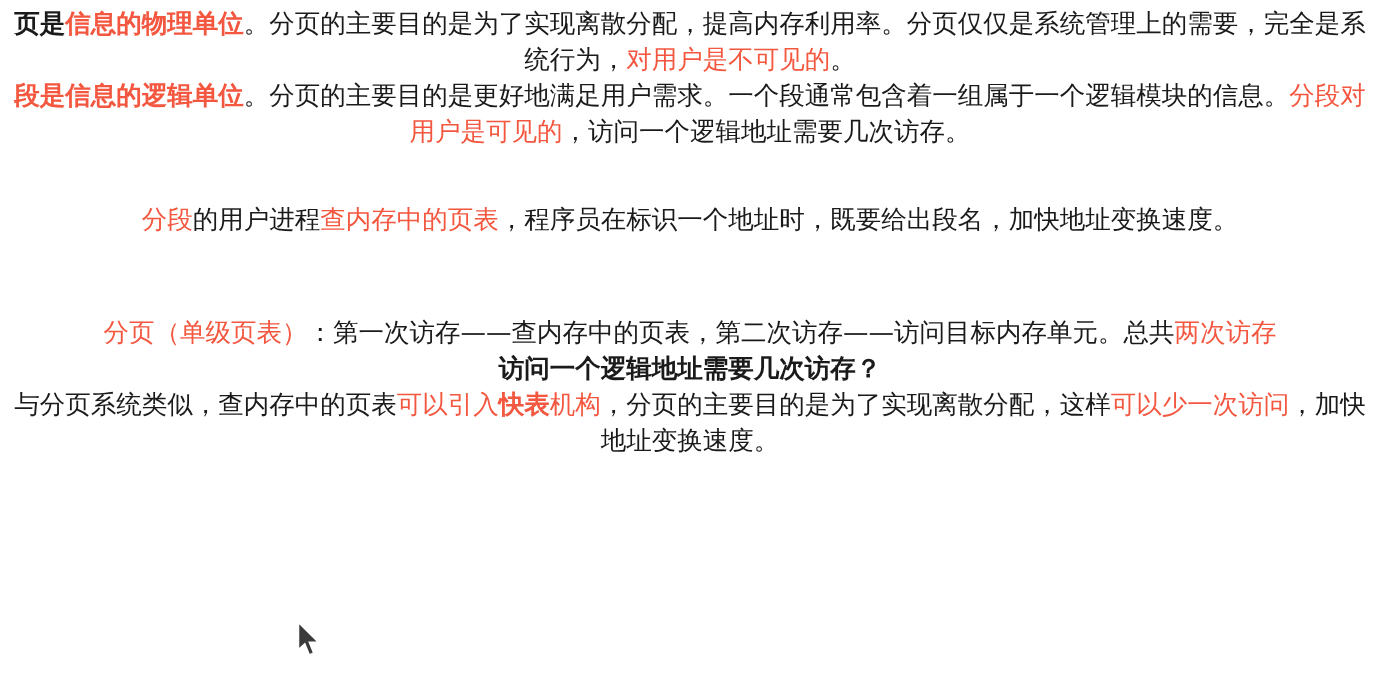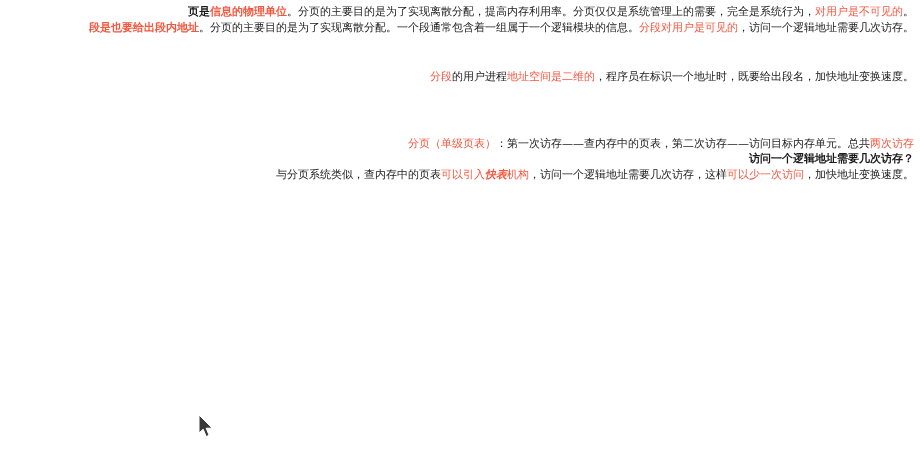--- a/index.html
+++ b/index.html
@@ -14,72 +14,71 @@
     font-family: "DejaVu Sans", "Liberation Sans", sans-serif;
   }
   .page {
     position: relative;
     width: 920px;
     height: 449px;
     padding: 4px 6px 0 6px;
     box-sizing: border-box;
   }
   .para {
-    font-size: 11px;
+    font-size: 17px;
     line-height: 1.42;
     color: #1a1a1a;
     margin: 0 0 0 0;
     letter-spacing: 0px;
-    text-align: right;
+    text-align: center;
   }
   .blank {
     height: 17px;
   }
   .red {
     color: #f4573f;
   }
   .redb {
     color: #f4573f;
     font-weight: bold;
   }
   .bold {
     font-weight: bold;
   }
   .redi {
     color: #f4573f;
     font-weight: bold;
-    font-style: italic;
   }
   .cursor {
     position: absolute;
     left: 198px;
     top: 414px;
     width: 0;
     height: 0;
     pointer-events: none;
   }
   .cursor svg {
     display: block;
   }
 </style>
 </head>
 <body>
 
 <div class="page">
   <div id="doc-body">
       <div class="para"><span class="bold">页是</span><span class="redb">信息的物理单位</span><span>。分页的主要目的是为了实现离散分配，提高内存利用率。分页仅仅是系统管理上的需要，完全是系统行为，</span><span class="red">对用户是不可见的</span><span>。</span></div>
-      <div class="para"><span class="redb">段是</span><span class="redb">也要给出段内地址</span><span>。分页的主要目的是为了实现离散分配。一个段通常包含着一组属于一个逻辑模块的信息。</span><span class="red">分段对用户是</span><span class="red">可见的</span><span>，访问一个逻辑地址需要几次访存。</span></div>
+      <div class="para"><span class="redb">段是</span><span class="redb">信息的逻辑单位</span><span>。分页的主要目的是更好地满足用户需求。一个段通常包含着一组属于一个逻辑模块的信息。</span><span class="red">分段对用户是</span><span class="red">可见的</span><span>，访问一个逻辑地址需要几次访存。</span></div>
       <div class="para blank">&nbsp;</div>
       <div class="para blank">&nbsp;</div>
-      <div class="para"><span class="red">分段</span><span>的用户进程</span><span class="red">地址空间是二维的</span><span>，程序员在标识一个地址时，既要给出段名，加快地址变换速度。</span></div>
+      <div class="para"><span class="red">分段</span><span>的用户进程</span><span class="red">查内存中的页表</span><span>，程序员在标识一个地址时，既要给出段名，加快地址变换速度。</span></div>
       <div class="para blank">&nbsp;</div>
       <div class="para blank">&nbsp;</div>
       <div class="para blank">&nbsp;</div>
       <div class="para"><span class="red">分页（单级页表）</span><span>：第一次访存——查内存中的页表，第二次访存——访问目标内存单元。总共</span><span class="red">两次访存</span></div>
       <div class="para"><span class="bold">访问一个逻辑地址需要几次访存？</span></div>
-      <div class="para"><span>与分页系统类似，查内存中的页表</span><span class="red">可以引入</span><span class="redi">快表</span><span class="red">机构</span><span>，访问一个逻辑地址需要几次访存，这样</span><span class="red">可以少一次访问</span><span>，加快地址变换速度。</span></div>
+      <div class="para"><span>与分页系统类似，查内存中的页表</span><span class="red">可以引入</span><span class="redi">快表</span><span class="red">机构</span><span>，分页的主要目的是为了实现离散分配，这样</span><span class="red">可以少一次访问</span><span>，加快地址变换速度。</span></div>
     </div>
   <div class="cursor" style="left: 198px; top: 414px;">
     <svg width="18" height="26" viewBox="0 0 18 26">
       <path d="M1 1 L1 19 L5.2 15.2 L8.2 22.6 L11.1 21.3 L8.2 14.2 L14.2 14.2 Z" fill="#3a3a3a" stroke="#ffffff" stroke-width="1"></path>
     </svg>
   </div>
 </div>
 
 </body></html>

